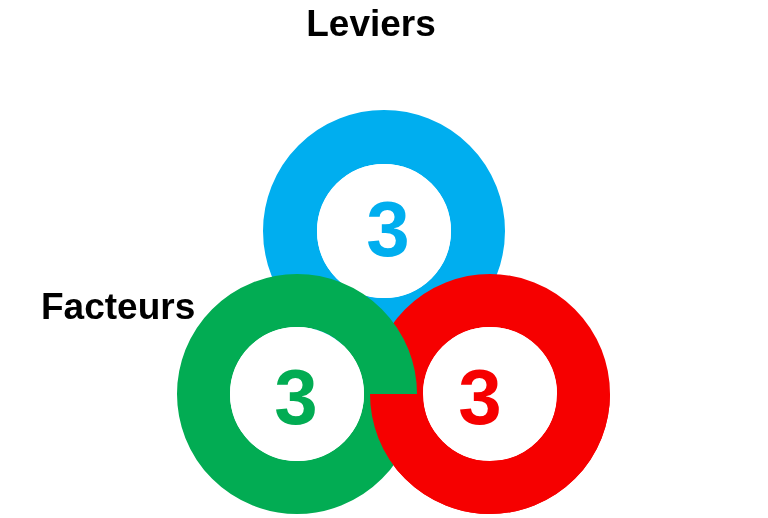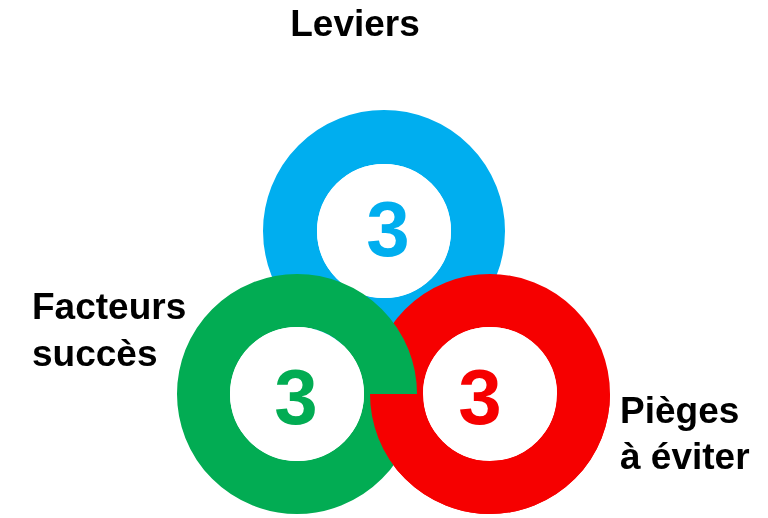--- a/index.html
+++ b/index.html
@@ -13,22 +13,22 @@
   svg.rings{position:absolute;left:0;top:0;}
   .label{
     position:absolute;
     font-weight:700;
     color:#000000;
     font-size:37px;
     line-height:47px;
     white-space:nowrap;
   }
   .label span{display:block;}
-  #label-top{left:204px;top:0;width:302px;text-align:center;}
-  #label-left{left:32px;top:283px;text-align:left;}
+  #label-top{left:220px;top:0;width:302px;text-align:center;}
+  #label-left{left:41px;top:283px;text-align:right;}
   #label-right{left:620px;top:388px;text-align:left;line-height:46px;}
   .count{
     font-family:"Liberation Sans",sans-serif;
     font-weight:700;
     font-size:78px;
   }
 </style>
 </head>
 <body>
 
@@ -58,21 +58,16 @@
     <text class="count" x="296" y="424" text-anchor="middle" fill="#02AC53">3</text>
     <text class="count" x="480" y="424" text-anchor="middle" fill="#F60000">3</text>
   </svg>
 
   <div class="label" id="label-top">
     <span>Leviers</span>
   </div>
 
   <div class="label" id="label-left">
     <span>Facteurs</span>
-    <span>succès</span>
   </div>
 
-  <div class="label" id="label-right">
-    <span>Pièges</span>
-    <span>à éviter</span>
-  </div>
 
 </div>
 
 </body></html>

